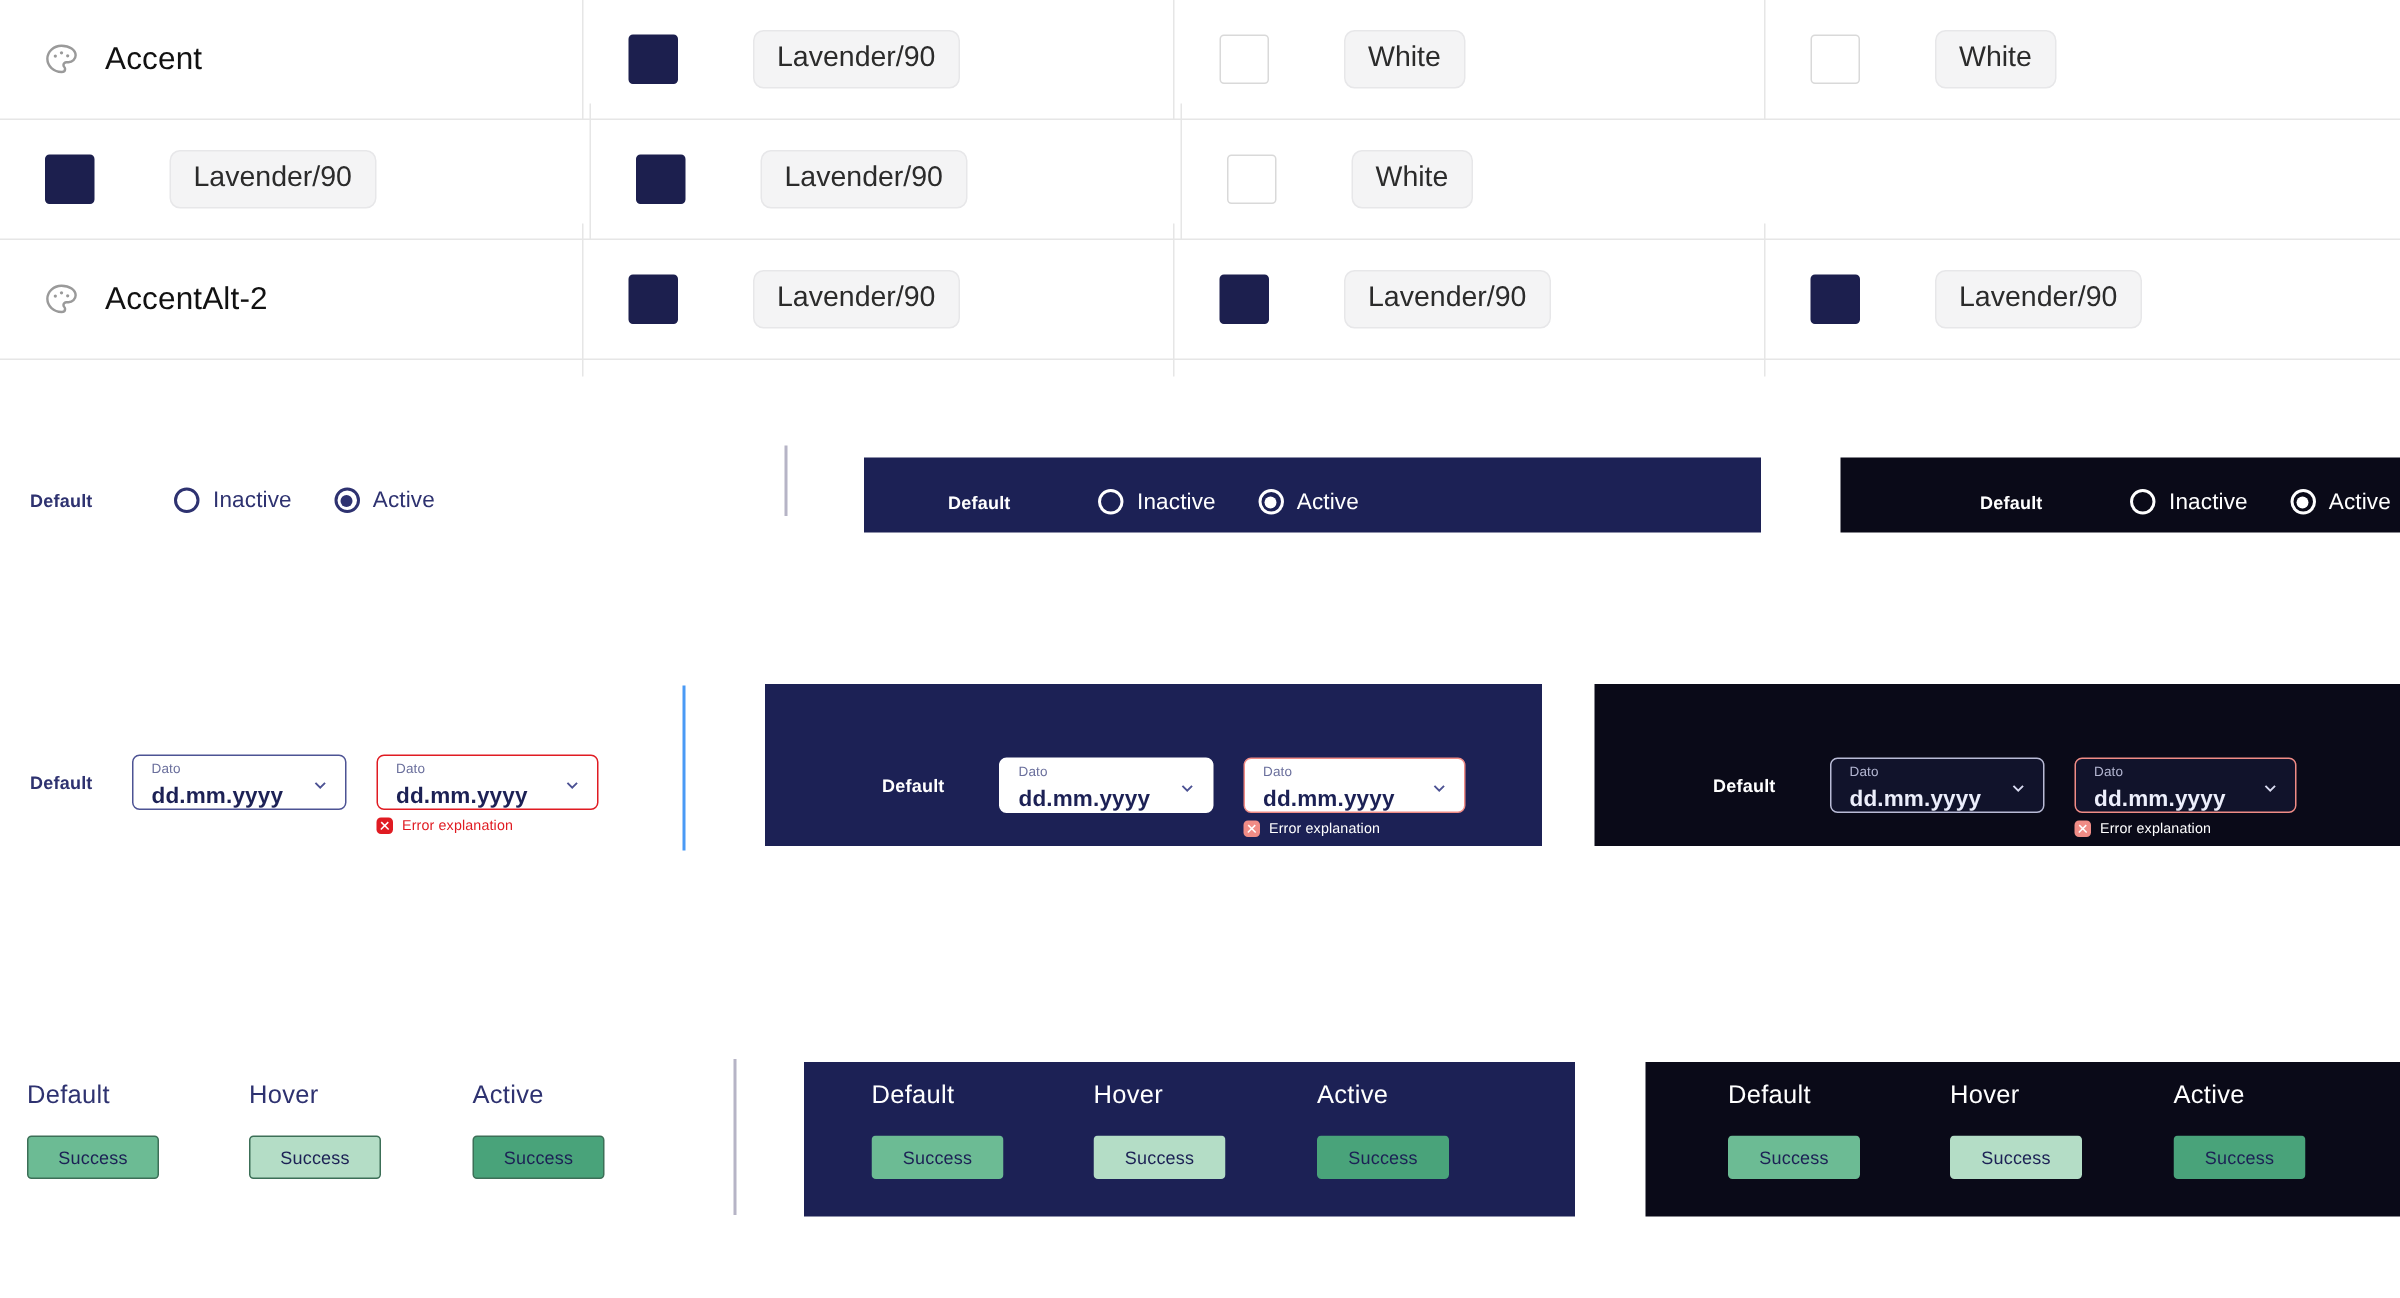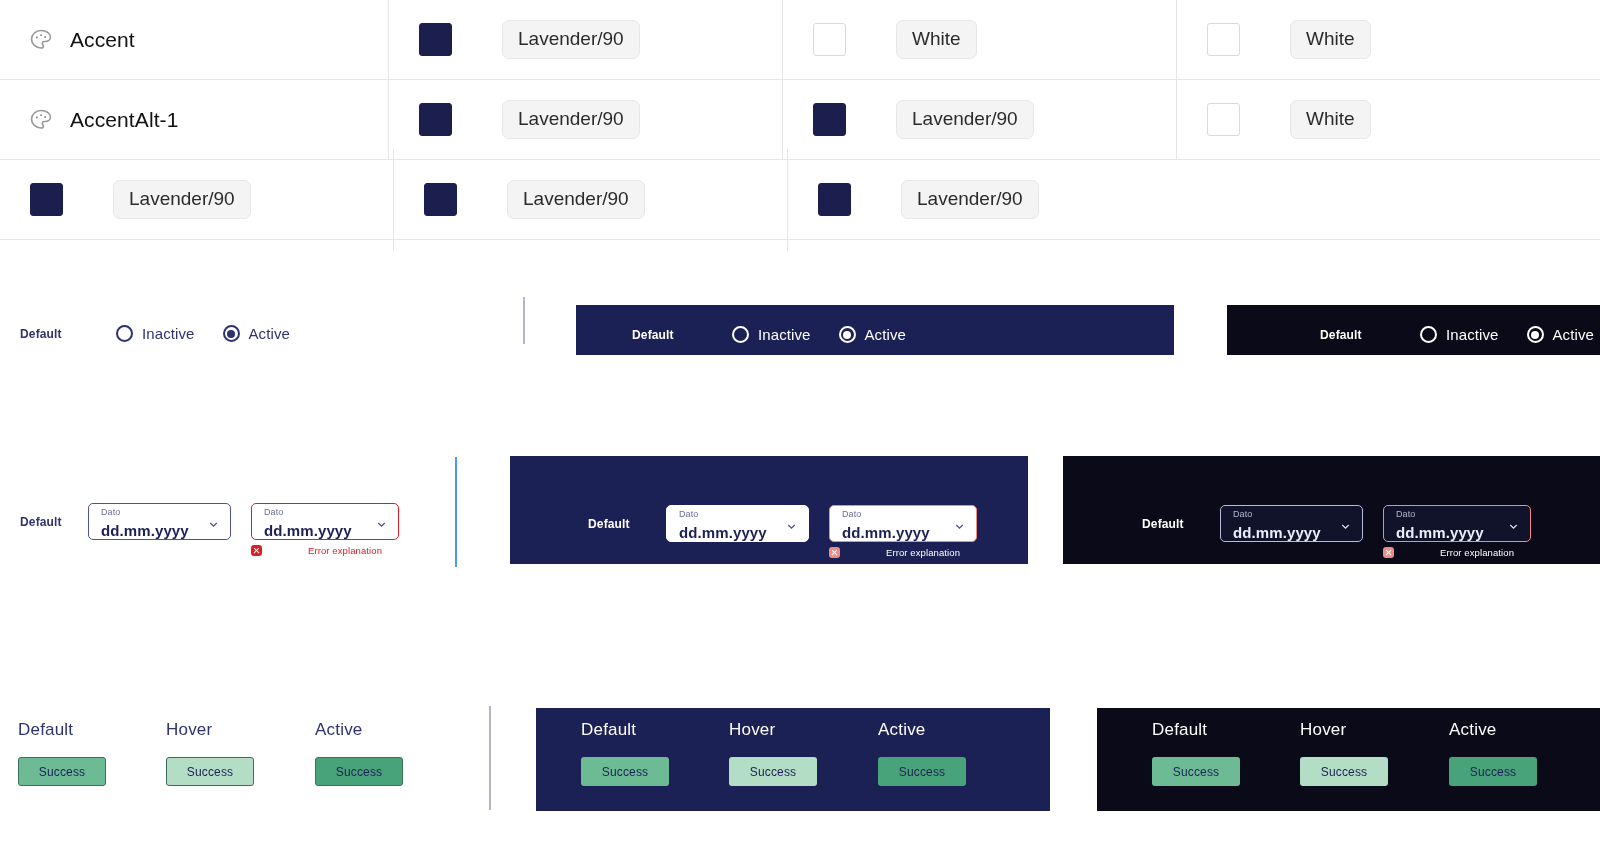--- a/index.html
+++ b/index.html
@@ -146,21 +146,20 @@
     position: absolute;
     right: 11px; top: 50%;
     width: 11px; height: 11px;
     margin-top: -6px;
   }
   .err-msg {
     display: flex;
     align-items: center;
     margin-top: 5px;
     white-space: nowrap;
-    gap: 40px;
   }
   .err-icon {
     width: 11px; height: 11px;
     border-radius: 3px;
     background: #e01b22;
     margin-right: 6px;
     flex: none;
     position: relative;
   }
   .err-icon::before, .err-icon::after {
@@ -242,46 +241,46 @@
       <span class="swatch white"></span>
       <span class="chip">White</span>
     </div>
     <div class="tcell tcell-val last">
       <span class="swatch white"></span>
       <span class="chip">White</span>
     </div>
   </div>
 
   <div class="token-row">
+    <div class="tcell tcell-val">
+      <span class="swatch navy"></span>
+      <span class="chip">Lavender/90</span>
+    </div>
+    <div class="tcell tcell-val">
+      <span class="swatch navy"></span>
+      <span class="chip">Lavender/90</span>
+    </div>
+    <div class="tcell tcell-val last">
+      <span class="swatch white"></span>
+      <span class="chip">White</span>
+    </div>
+  </div>
+
+  <div class="token-row">
     <div class="tcell tcell-name">
       <span class="palette-icon">
         <svg viewBox="0 0 24 24" width="26" height="26" fill="none" stroke="#9a9a9a" stroke-width="1.5">
           <path d="M12 3.2c-4.8 0-8.7 3.6-8.7 8.1 0 4.5 3.9 8.1 8.7 8.1 1.5 0 2.2-1 2.2-1.9 0-.5-.2-.9-.5-1.2-.3-.3-.5-.7-.5-1.2 0-.9.8-1.7 1.8-1.7h1.3c2.4 0 4.4-1.9 4.4-4.3 0-3.3-3.7-5.9-8.7-5.9z"></path>
           <circle cx="8.2" cy="9.6" r="1" fill="#9a9a9a" stroke="none"></circle>
           <circle cx="12" cy="7.6" r="1" fill="#9a9a9a" stroke="none"></circle>
           <circle cx="15.8" cy="9.4" r="1" fill="#9a9a9a" stroke="none"></circle>
         </svg>
       </span>
-      <span class="token-label">AccentAlt-1</span>
-    </div>
-    <div class="tcell tcell-val">
-      <span class="swatch navy"></span>
-      <span class="chip">Lavender/90</span>
-    </div>
-    <div class="tcell tcell-val">
-      <span class="swatch navy"></span>
-      <span class="chip">Lavender/90</span>
-    </div>
-    <div class="tcell tcell-val last">
-      <span class="swatch white"></span>
-      <span class="chip">White</span>
-    </div>
-  </div>
-
-  <div class="token-row">
+      <span class="token-label">AccentAlt-2</span>
+    </div>
     <div class="tcell tcell-val">
       <span class="swatch navy"></span>
       <span class="chip">Lavender/90</span>
     </div>
     <div class="tcell tcell-val">
       <span class="swatch navy"></span>
       <span class="chip">Lavender/90</span>
     </div>
     <div class="tcell tcell-val last">
       <span class="swatch navy"></span>

